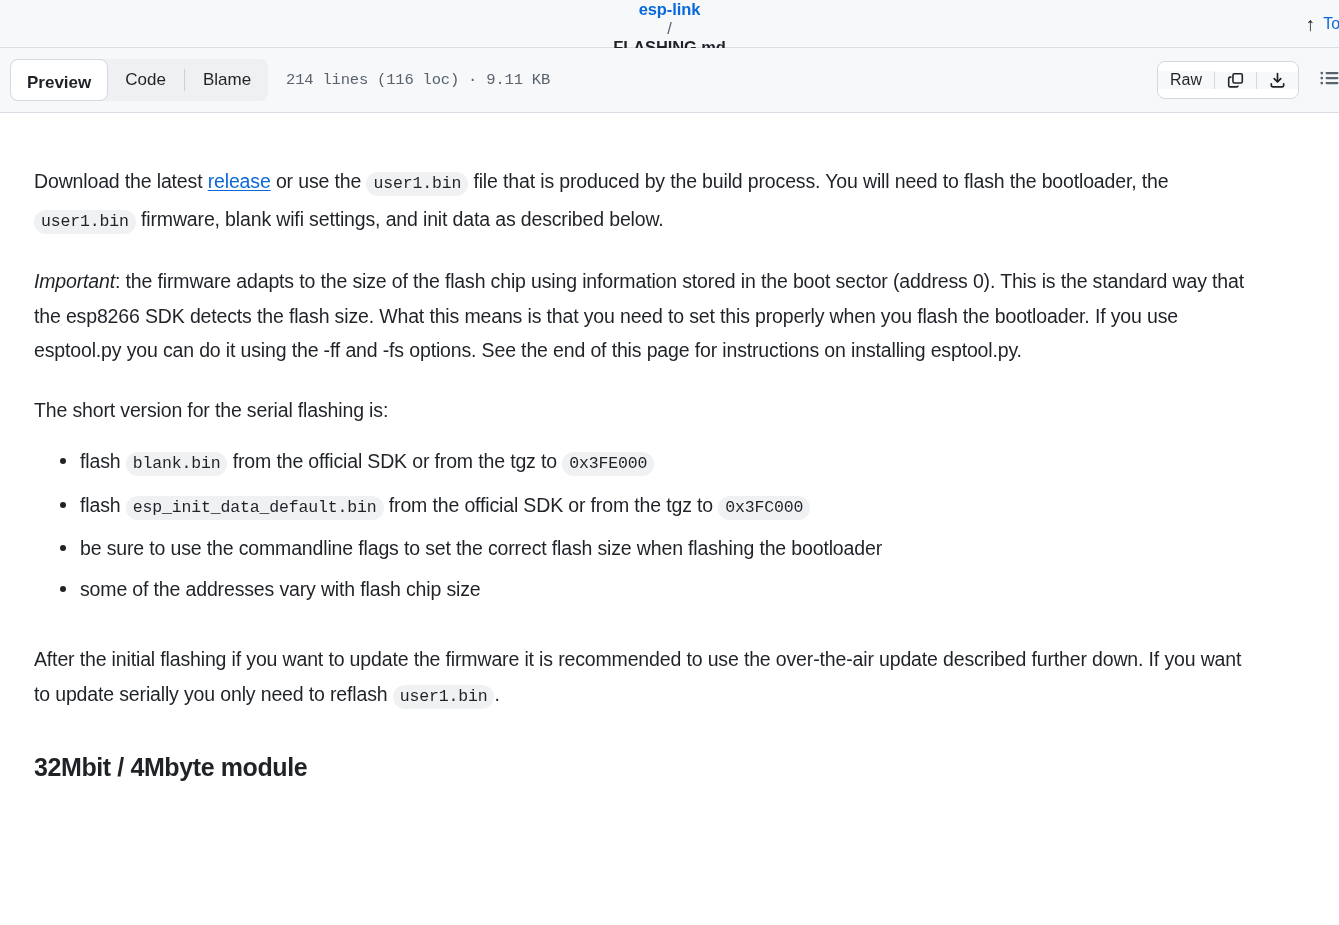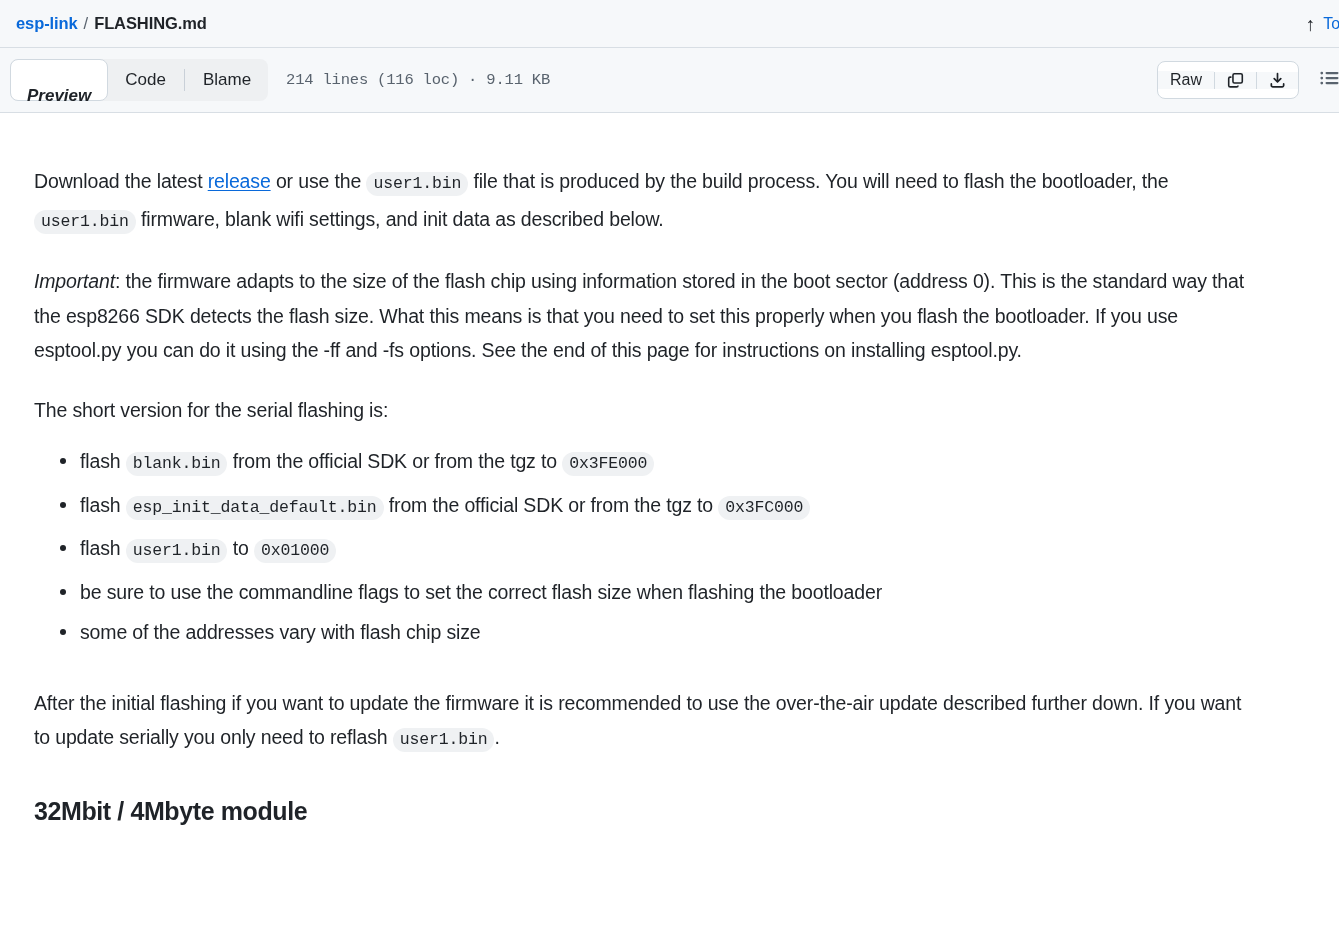--- a/index.html
+++ b/index.html
@@ -21,20 +21,21 @@
   
   #breadcrumb-bar {
     height: 48px;
     background: #f6f8fa;
     border-bottom: 1px solid #d8dee4;
     display: flex;
     align-items: center;
     padding: 0 16px;
     box-sizing: border-box;
     position: relative;
+    flex-direction: column;
   }
   .crumb-repo {
     color: #0969da;
     font-size: 16.5px;
     font-weight: 600;
     text-decoration: none;
     letter-spacing: -0.1px;
   }
   .crumb-sep {
     color: #59636e;
@@ -95,23 +96,22 @@
     line-height: 42px;
     box-sizing: border-box;
     cursor: pointer;
     white-space: nowrap;
   }
   .seg-item.selected {
     background: #ffffff;
     border: 1px solid #d1d9e0;
     border-radius: 8px;
     font-weight: 600;
-    padding: 16px 16px;
+    padding: 3px 16px;
     line-height: 40px;
-    font-style: italic;
   }
   .seg-divider {
     width: 1px;
     height: 22px;
     background: #c9d0d8;
     margin: 0 1px;
   }
   #file-meta {
     margin-left: 18px;
     color: #59636e;
@@ -315,23 +315,20 @@
   <div class="gap-list"></div>
 
   <ul class="md-list">
     <li>
       <span>flash </span><code class="inline">blank.bin</code><span> from the official SDK or from the tgz to </span><code class="inline">0x3FE000</code>
     </li>
     <li>
       <span>flash </span><code class="inline">esp_init_data_default.bin</code><span> from the official SDK or from the tgz to </span><code class="inline">0x3FC000</code>
     </li>
     <li>
-      <span>flash </span><code class="inline">user1.bin</code><span> to </span><code class="inline">0x01000</code>
-    </li>
-    <li>
       <span>be sure to use the commandline flags to set the correct flash size when flashing the bootloader</span>
     </li>
     <li>
       <span>some of the addresses vary with flash chip size</span>
     </li>
   </ul>
   <div class="gap-p"></div>
 
   <p class="md-p">
     <span>After the initial flashing if you want to update the firmware it is recommended to use the over-the-air update described further down. If you want to update serially you only need to reflash </span><code class="inline">user1.bin</code><span>.</span>

